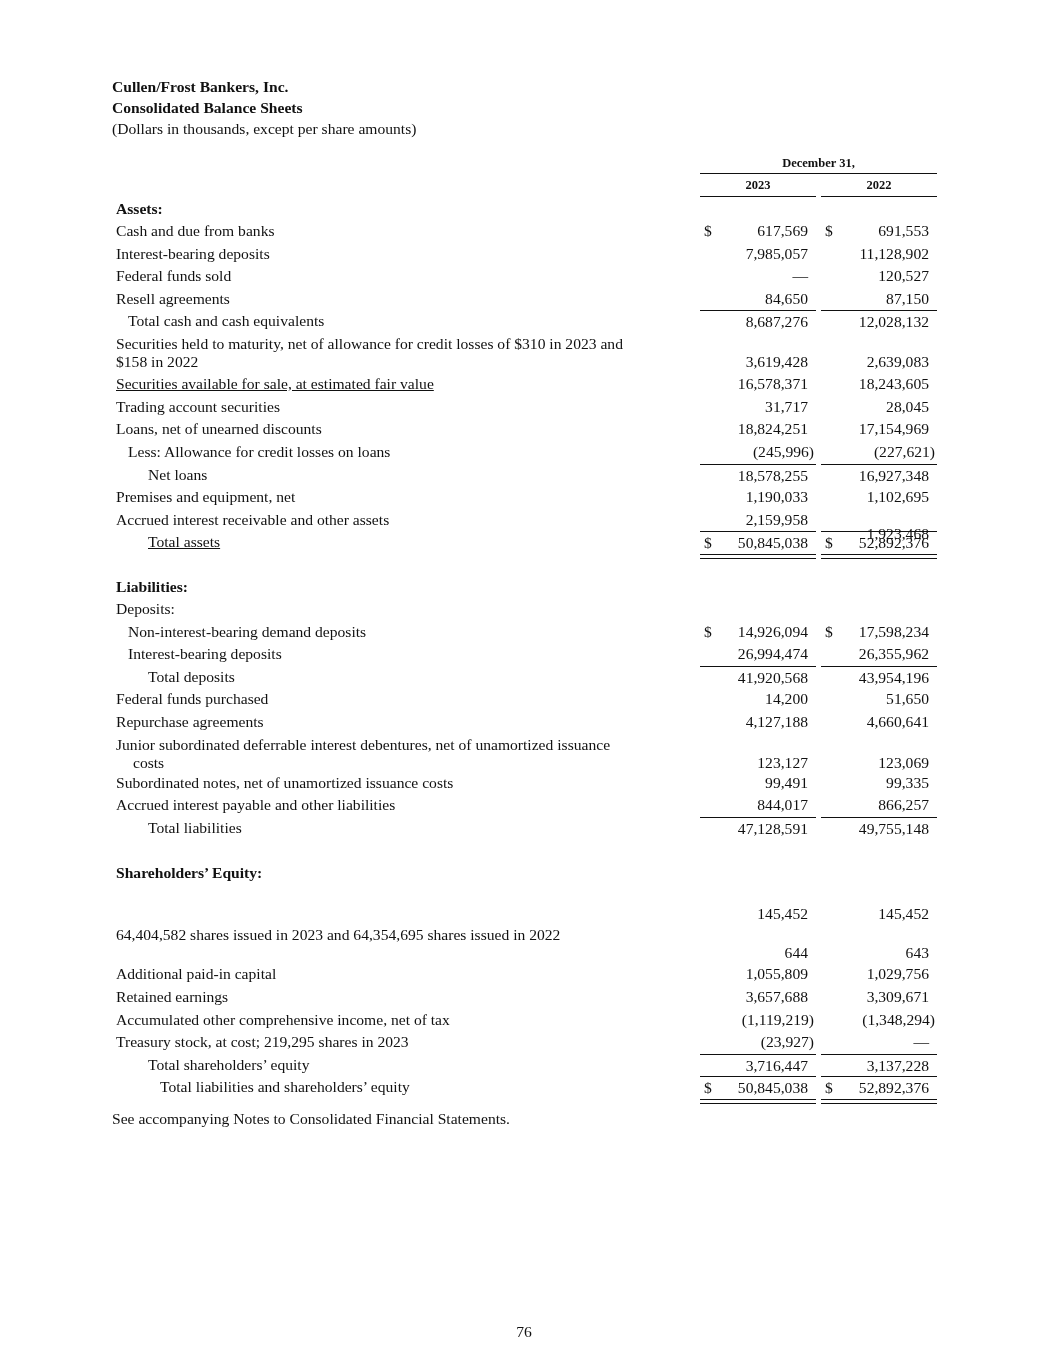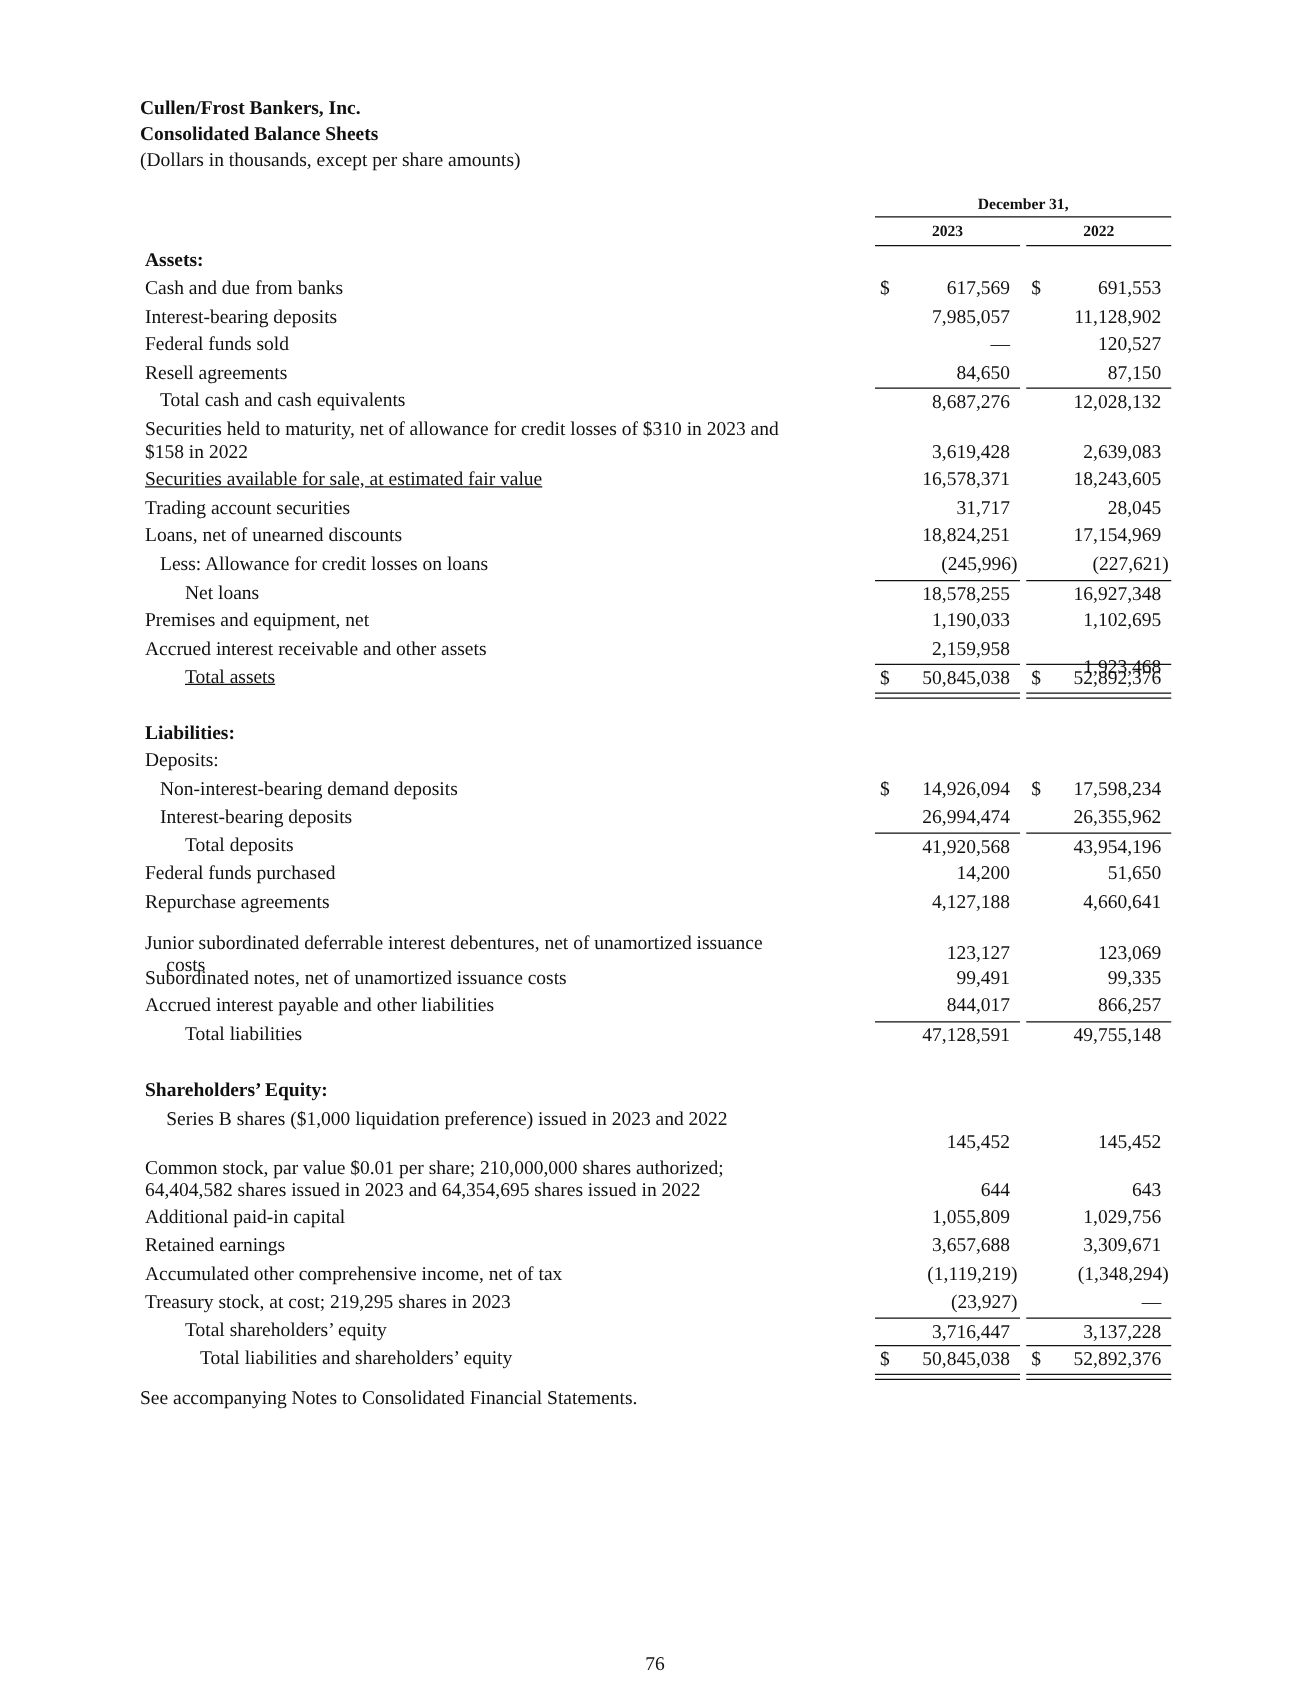--- a/index.html
+++ b/index.html
@@ -274,21 +274,21 @@
         <span class="cont">Repurchase agreements</span>
       </div>
       <div class="cell c1" style="top: 0px;">
         <span class="val">4,127,188</span>
       </div>
       <div class="cell c2" style="top: 0px;">
         <span class="val">4,660,641</span>
       </div>
     </div>
     <div class="row" style="top: 734px;">
-      <div class="lbl" style="top: 2px; margin-top: 10px;">
+      <div class="lbl" style="top: 2px;">
         <span class="cont">Junior subordinated deferrable interest debentures, net of unamortized issuance</span>
         <span class="cont hang">costs</span>
       </div>
       <div class="cell c1" style="top: 18px;">
         <span class="val">123,127</span>
       </div>
       <div class="cell c2" style="top: 18px;">
         <span class="val">123,069</span>
       </div>
     </div>
@@ -325,32 +325,30 @@
         <span class="val">49,755,148</span>
       </div>
     </div>
     <div class="row" style="top: 862px;">
       <div class="lbl bold" style="top: 2px;">
         <span class="cont">Shareholders’ Equity:</span>
       </div>
     </div>
     <div class="row" style="top: 885px;">
       <div class="lbl" style="top: 2px;">
-        <span class="cont hang">Series B shares ($1,000 liquidation preference) issued in 2023 and 2022</span>
       </div>
       <div class="cell c1" style="top: 18px;">
         <span class="val">145,452</span>
       </div>
       <div class="cell c2" style="top: 18px;">
         <span class="val">145,452</span>
       </div>
     </div>
     <div class="row" style="top: 924px;">
       <div class="lbl" style="top: 2px;">
-        <span class="cont">Common stock, par value $0.01 per share; 210,000,000 shares authorized;</span>
         <span class="cont">64,404,582 shares issued in 2023 and 64,354,695 shares issued in 2022</span>
       </div>
       <div class="cell c1" style="top: 18px;">
         <span class="val">644</span>
       </div>
       <div class="cell c2" style="top: 18px;">
         <span class="val">643</span>
       </div>
     </div>
     <div class="row" style="top: 963px;">

